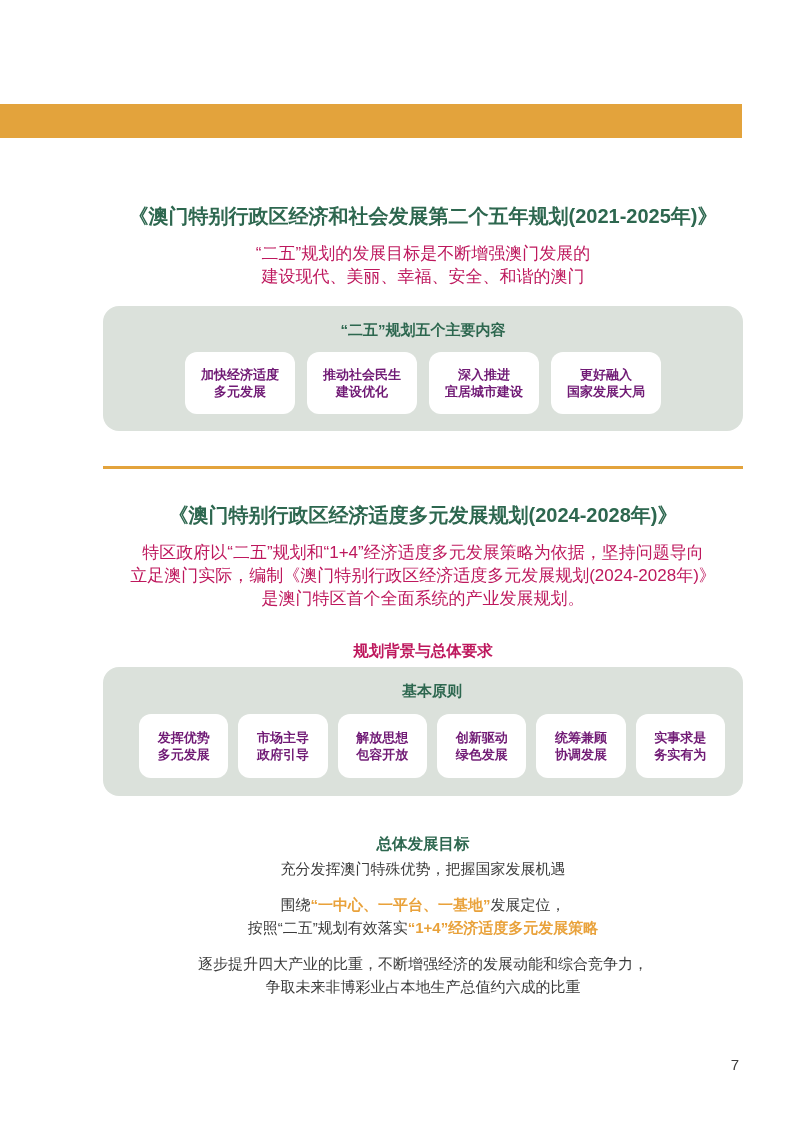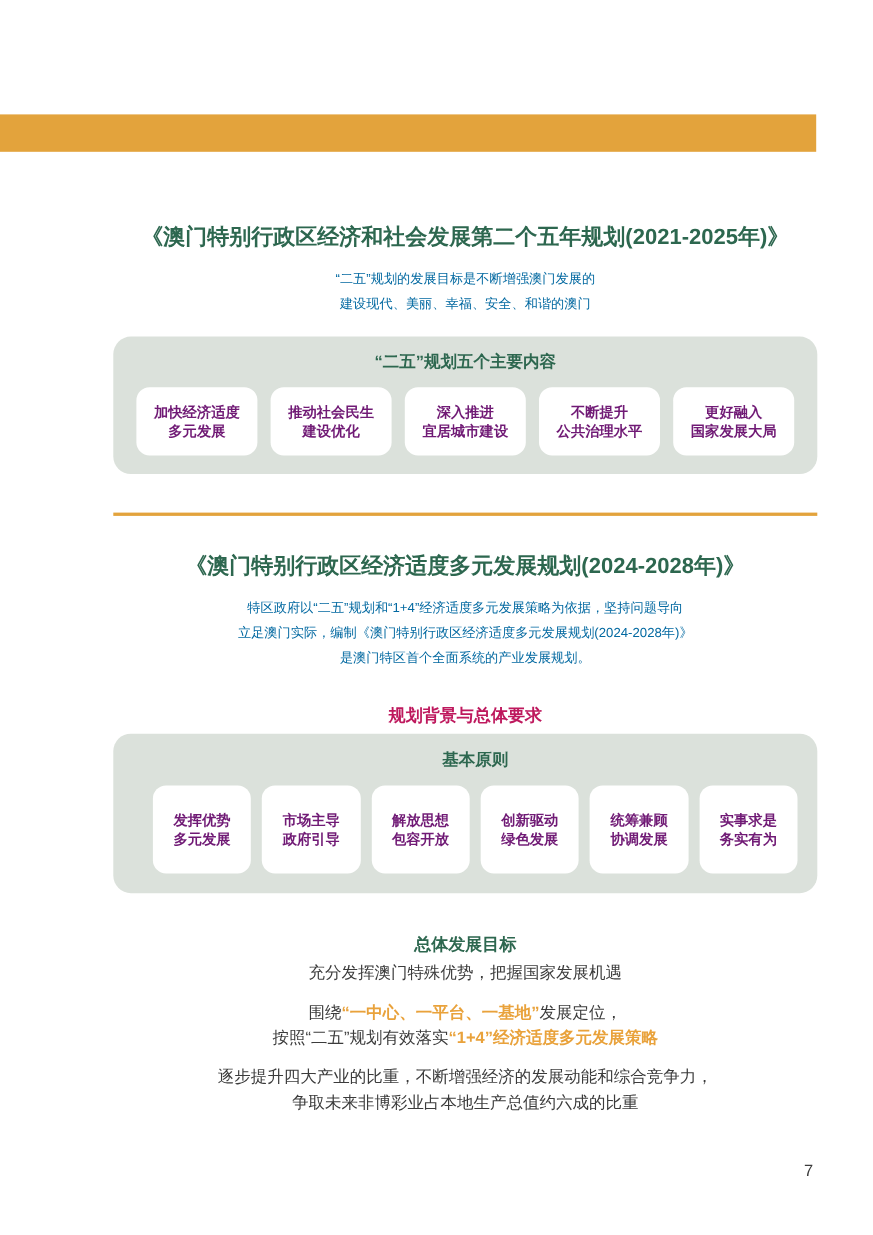--- a/index.html
+++ b/index.html
@@ -26,23 +26,23 @@
     margin-top: 201px;
     font-size: 20px;
     line-height: 30px;
     font-weight: 700;
     color: #2D674F;
     white-space: nowrap;
   }
   .doc-title.second { margin-top: 31px; }
   .intro { margin-top: 11px; }
   .intro p {
-    font-size: 12px;
+    font-size: 17px;
     line-height: 23px;
-    color: #0369a1;
+    color: #be185d;
   }
   .panel {
     margin-top: 18px;
     background: #DBE1DB;
     border-radius: 16px;
     padding: 13px 18px 17px 18px;
   }
   .panel-title {
     font-size: 15px;
     font-weight: 700;
@@ -64,21 +64,21 @@
     flex-direction: column;
     justify-content: center;
     align-items: center;
     font-size: 13px;
     font-weight: 700;
     color: #701a75;
     line-height: 17px;
   }
   .panel.principles { padding-bottom: 18px; padding-left: 36px; }
   .panel.principles .cards { gap: 10px; margin-top: 12px; }
-  .panel.principles .card { width: 90px; height: 80px; }
+  .panel.principles .card { width: 90px; height: 64px; }
   .section-divider {
     margin-top: 35px;
     width: 100%;
     height: 0;
     border-top: 3px solid #E3A33C;
   }
   .section-heading {
     margin-top: 30px;
     font-size: 15.5px;
     font-weight: 700;
@@ -137,24 +137,20 @@
       </div>
       <div class="card">
         <span>推动社会民生</span>
         <span>建设优化</span>
       </div>
       <div class="card">
         <span>深入推进</span>
         <span>宜居城市建设</span>
       </div>
       <div class="card">
-        <span>不断提升</span>
-        <span>公共治理水平</span>
-      </div>
-      <div class="card">
         <span>更好融入</span>
         <span>国家发展大局</span>
       </div>
     </div>
   </div>
 
   <div class="section-divider"></div>
 
   <h1 class="doc-title second">《澳门特别行政区经济适度多元发展规划(2024-2028年)》</h1>
 

